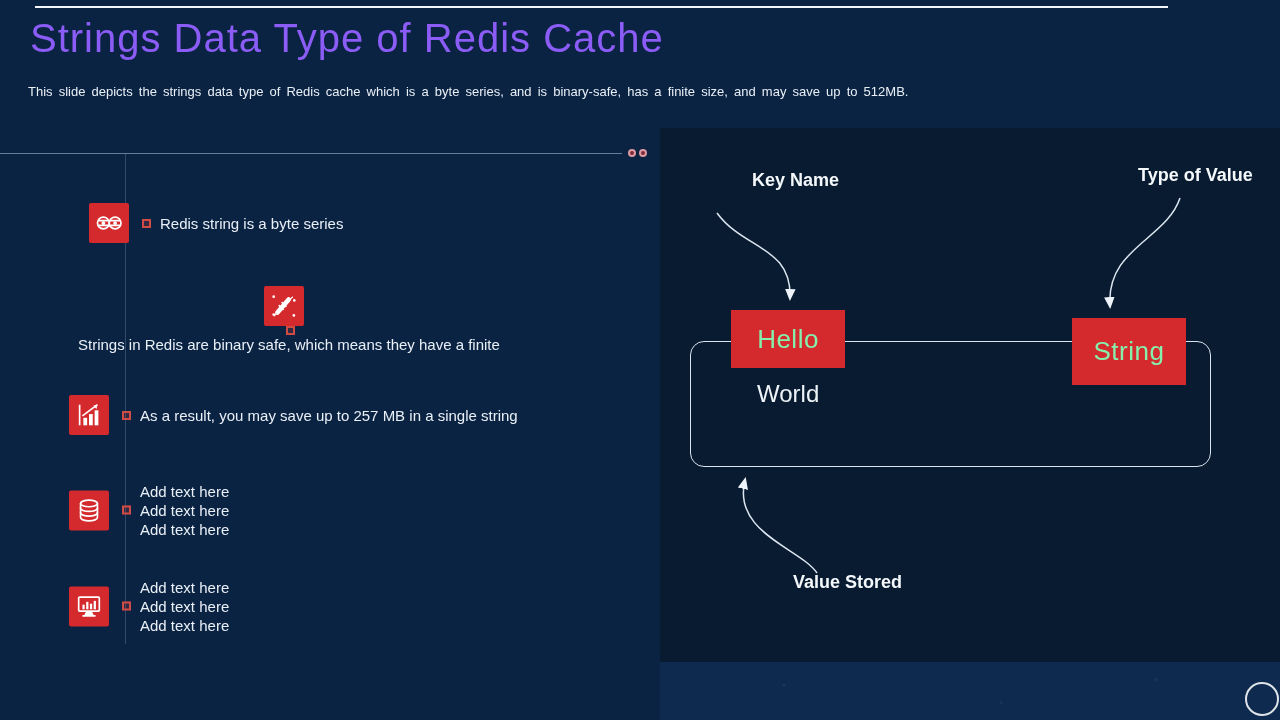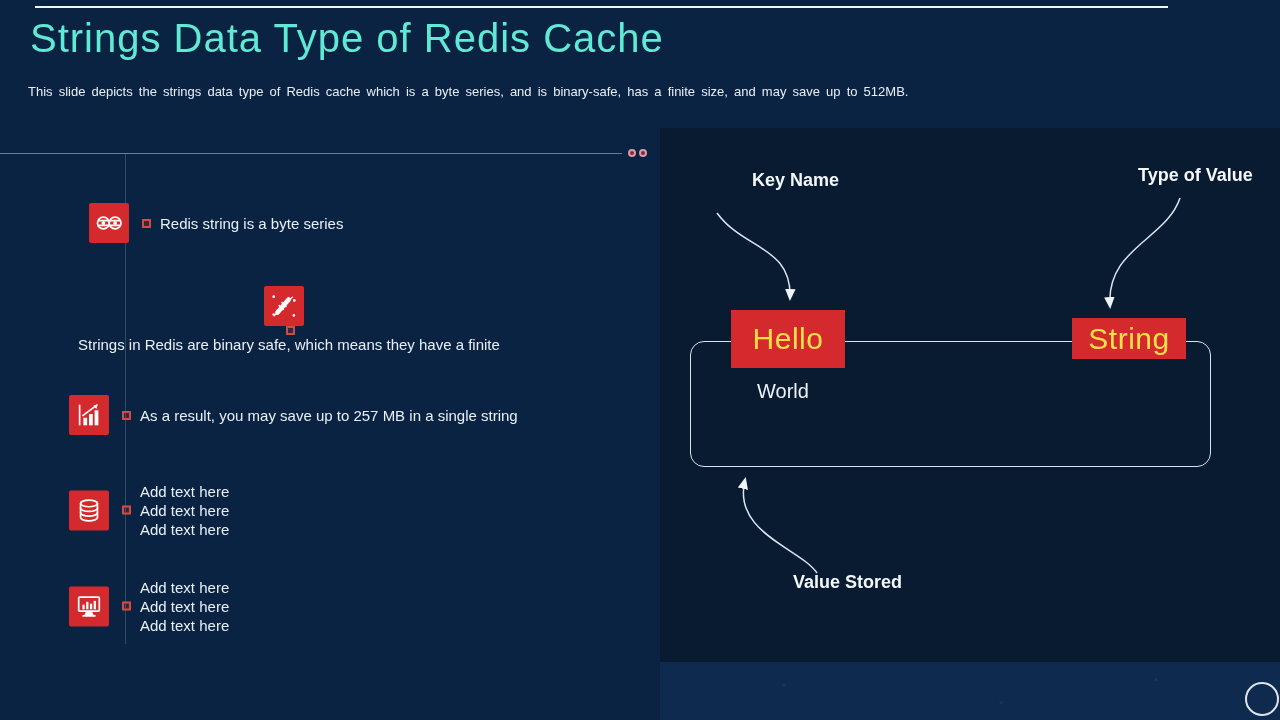--- a/index.html
+++ b/index.html
@@ -5,21 +5,21 @@
   * { margin:0; padding:0; box-sizing:border-box; }
   html,body { background:#000; }
   body { font-family:"Liberation Sans", sans-serif; }
   .slide {
     position:relative; width:1280px; height:720px; overflow:hidden;
     background:var(--bg,#0a2342); color:var(--text,#eef3f8);
   }
   .top-line { position:absolute; left:35px; top:6px; width:1133px; height:2px; background:#f2f6fa; }
   .title {
     position:absolute; left:30px; top:16px; font-size:40px; font-weight:400;
-    letter-spacing:1px; color:#5eead4; white-space:nowrap;
+    letter-spacing:1px; color:#8b5cf6; white-space:nowrap;
   }
   .subtitle {
     position:absolute; left:28px; top:84px; font-size:13px; color:#e9eff6;
     word-spacing:2.5px; white-space:nowrap;
   }
   .sep-line { position:absolute; left:0; top:153px; width:622px; height:1px; background:rgba(165,185,210,.6); }
   .sep-dot { position:absolute; top:149px; width:8px; height:8px; border-radius:50%;
     background:#7e2d3d; border:2px solid #dd9aa2; }
   .sep-dot.d1 { left:628px; } .sep-dot.d2 { left:639px; }
   .v-line { position:absolute; left:125px; top:154px; width:1px; height:490px; background:rgba(125,150,180,.35); }
@@ -40,27 +40,27 @@
   .panel .arrows { position:absolute; left:0; top:0; width:620px; height:534px; }
   .dlabel { position:absolute; font-size:18px; font-weight:bold; color:#f4f8fb; white-space:nowrap; }
   .lbl-key { left:56px; top:42px;margin-left:36px; }
   .lbl-type { left:478px; top:37px; }
   .lbl-stored { left:98px; top:444px;margin-left:35px; }
   .value-rect {
     position:absolute; left:30px; top:213px; width:521px; height:126px;
     border:1.5px solid #dbe4ee; border-radius:14px;
   }
   .red-box {
-    position:absolute; background:var(--red,#d42a2d); color:#fde047;
+    position:absolute; background:var(--red,#d42a2d); color:#86efac;
     display:flex; align-items:center; justify-content:center;
-    font-size:30px; letter-spacing:.5px;
+    font-size:26px; letter-spacing:.5px;
   }
   .box-hello { left:71px; top:182px; width:114px; height:58px; }
-  .box-string { left:412px; top:190px; width:114px; height:41px; }
-  .world { position:absolute; left:97px; top:252px; font-size:20px; color:#eef3f8; }
+  .box-string { left:412px; top:190px; width:114px; height:67px; }
+  .world { position:absolute; left:97px; top:252px; font-size:24px; color:#eef3f8; }
 
   .bottom-strip {
     position:absolute; left:660px; top:662px; width:620px; height:58px;
     background:var(--strip,#0e2a4e);
     background-image:
       radial-gradient(circle at 20% 40%, rgba(255,255,255,.05) 1px, transparent 2px),
       radial-gradient(circle at 55% 70%, rgba(255,255,255,.05) 1px, transparent 2px),
       radial-gradient(circle at 80% 30%, rgba(255,255,255,.05) 1px, transparent 2px);
   }
   .deco-circle {

